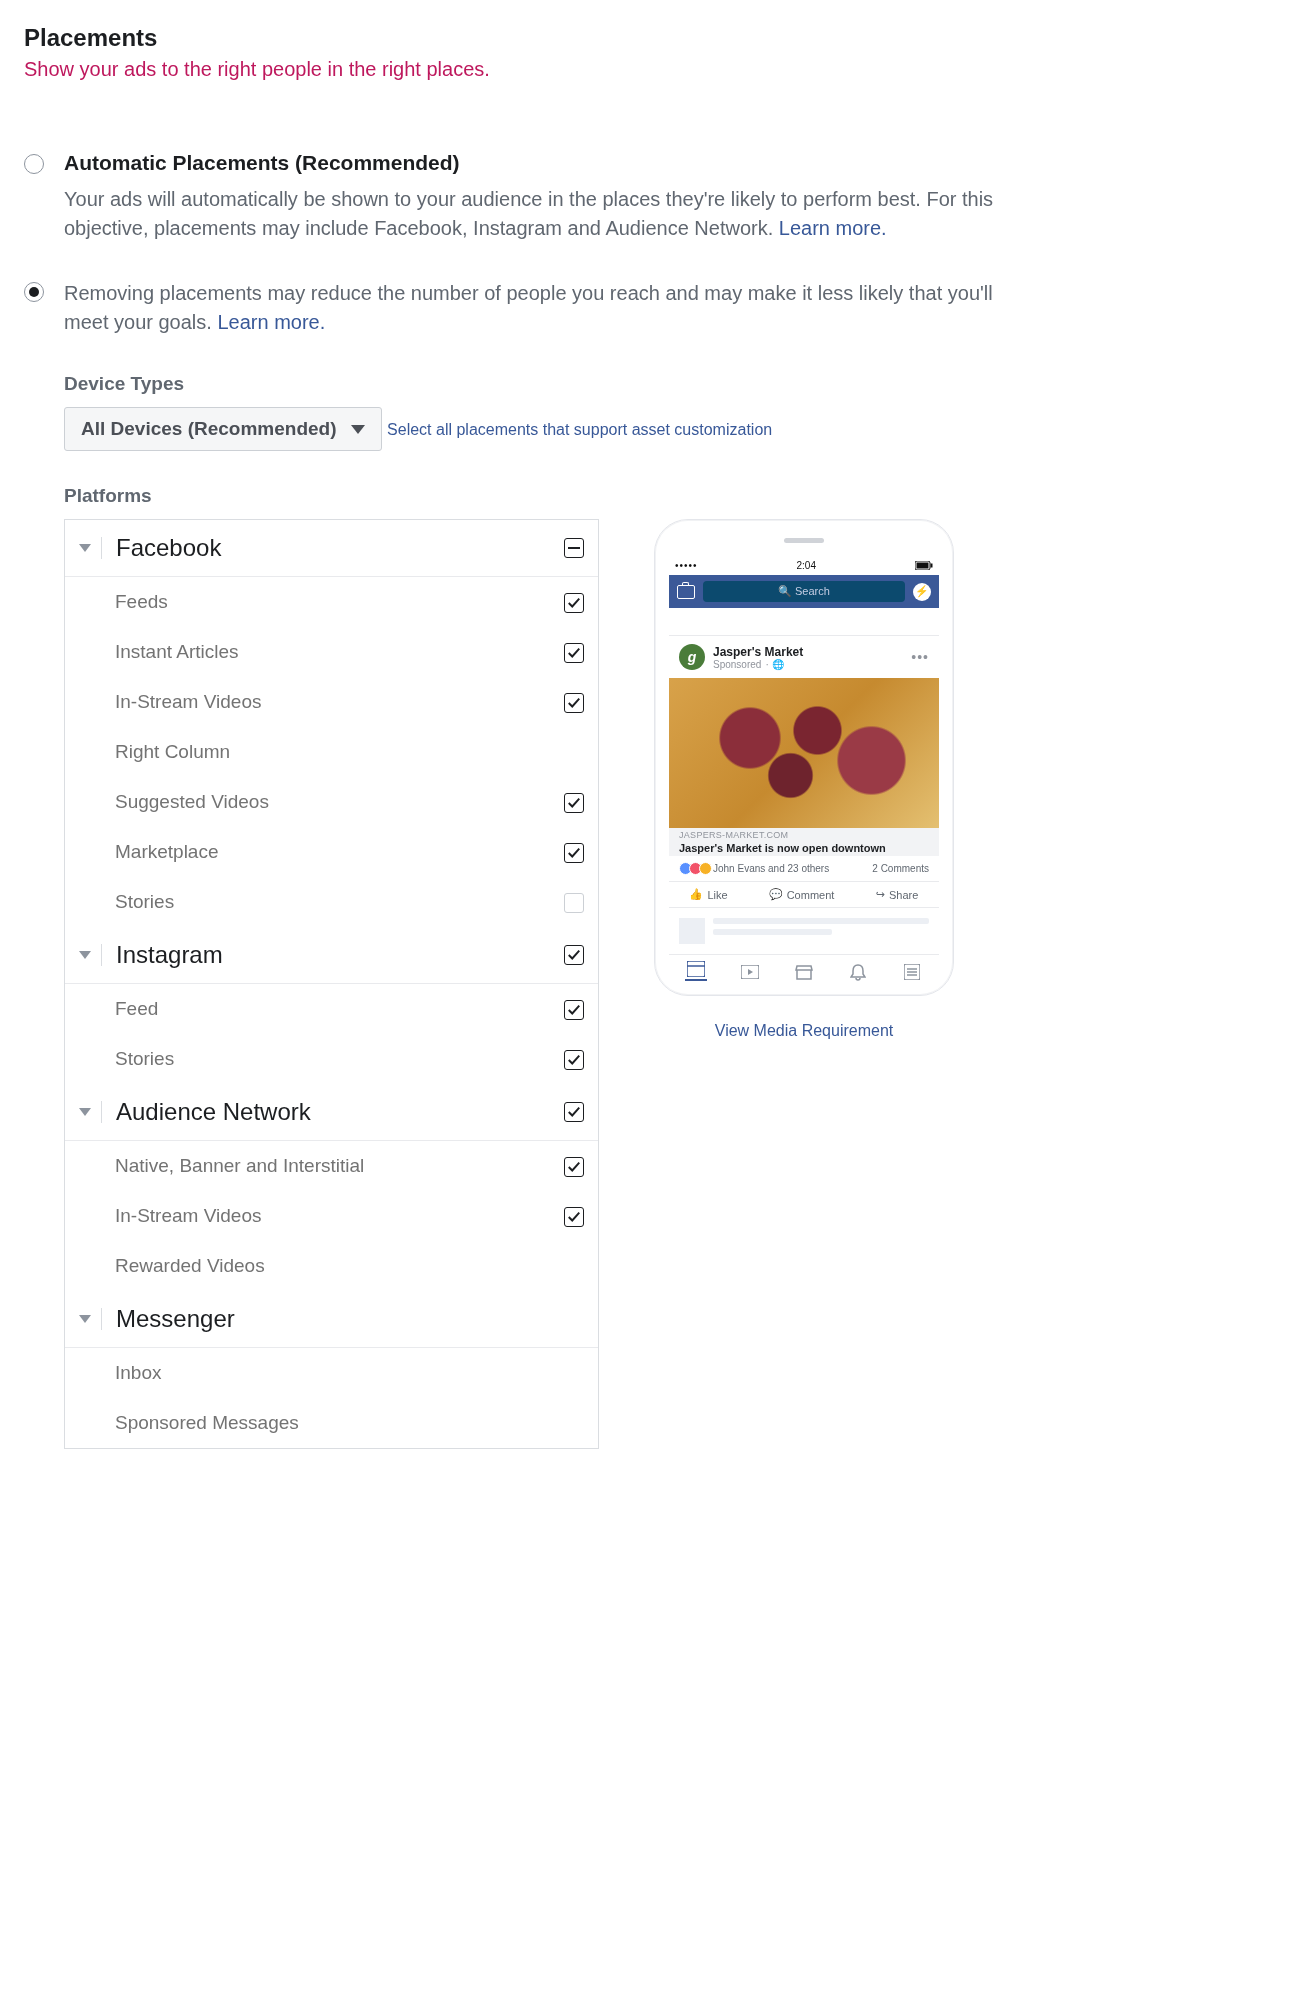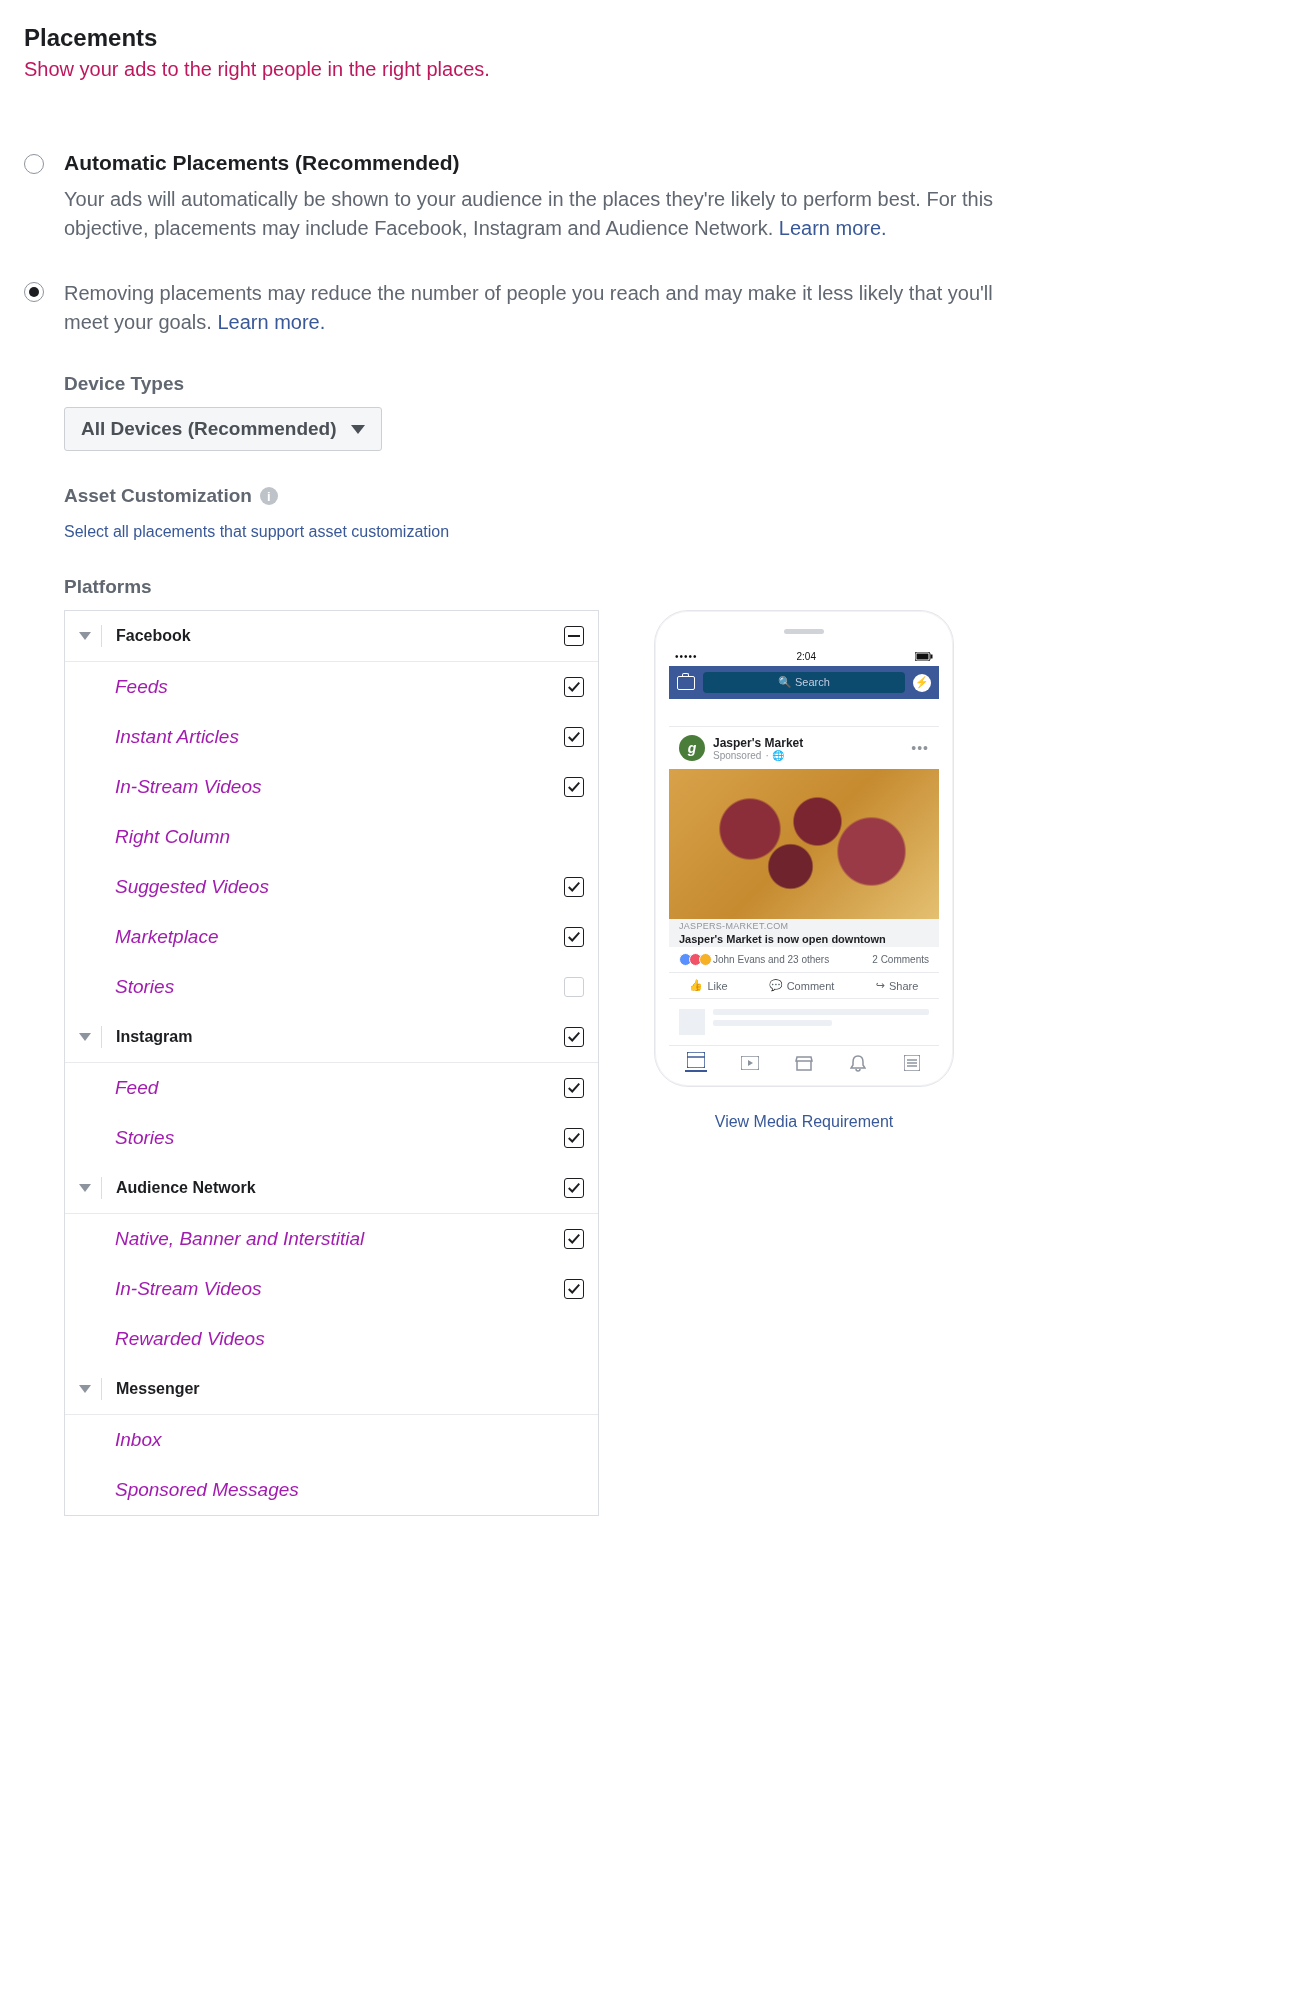--- a/index.html
+++ b/index.html
@@ -44,29 +44,29 @@
   .platform-box{
     border:1px solid #dadde1; width:535px;
   }
   .plat-header{
     display:flex;align-items:center;padding:14px 14px;border-bottom:1px solid #e9eaed;
   }
   .plat-header .caret{
     width:0;height:0;border-left:6px solid transparent;border-right:6px solid transparent;border-top:8px solid #8d949e;margin-right:10px;flex-shrink:0;
   }
   .plat-header .vbar{width:1px;height:22px;background:#dadde1;margin-right:14px;}
-  .plat-header .name{font-weight:700;font-size:16px;flex:1;}
+  .plat-header .name{font-weight:400;font-size:24px;flex:1;}
   .cb{
     width:20px;height:20px;border:1.5px solid #1c1e21;border-radius:3px;display:flex;align-items:center;justify-content:center;background:#fff;flex-shrink:0;
   }
   .cb.faint{border-color:#ccd0d5;}
   .cb .dash{width:12px;height:2.5px;background:#1c1e21;}
   .cb svg{width:14px;height:14px;}
   .plat-item{
-    display:flex;align-items:center;padding:14px 14px 14px 50px;font-size:19px;color:#a21caf;font-style:italic;
+    display:flex;align-items:flex-end;padding:14px 14px 14px 50px;font-size:19px;color:#737373;
   }
   .plat-item .label{flex:1;}
   .right-col{width:330px;display:flex;flex-direction:column;align-items:center;}
   .phone-frame{
     width:300px;border-radius:34px;border:1px solid #e4e6eb;background:#fff;padding:40px 14px 14px 14px;position:relative;box-shadow:0 0 0 1px #f1f2f4 inset;
   }
   .speaker{position:absolute;top:18px;left:50%;transform:translateX(-50%);width:40px;height:5px;background:#d0d3d8;border-radius:3px;}
   .statusbar{display:flex;justify-content:space-between;align-items:center;font-size:10px;color:#111;padding:0 6px 4px 6px;}
   .dots{letter-spacing:1px;}
   .topbar{background:#3b5998;display:flex;align-items:center;padding:6px 8px;gap:8px;}
@@ -133,24 +133,20 @@
   </div>
 </div>
 
 <div class="indent-block">
   <div class="section-label">Device Types</div>
   <div class="dropdown">
     <span>All Devices (Recommended)</span>
     <span class="caret-down"></span>
   </div>
 
-  <div class="section-label">
-    <span>Asset Customization</span>
-    <span class="info-icon">i</span>
-  </div>
   <a href="#" class="link" style="font-size:16px;text-align:right;">Select all placements that support asset customization</a>
 
   <div class="section-label">Platforms</div>
 
   <div class="columns">
     <div class="platform-box" id="platform-box">
         <div class="plat-header">
           <span class="caret"></span>
           <span class="vbar"></span>
           <span class="name">Facebook</span>

